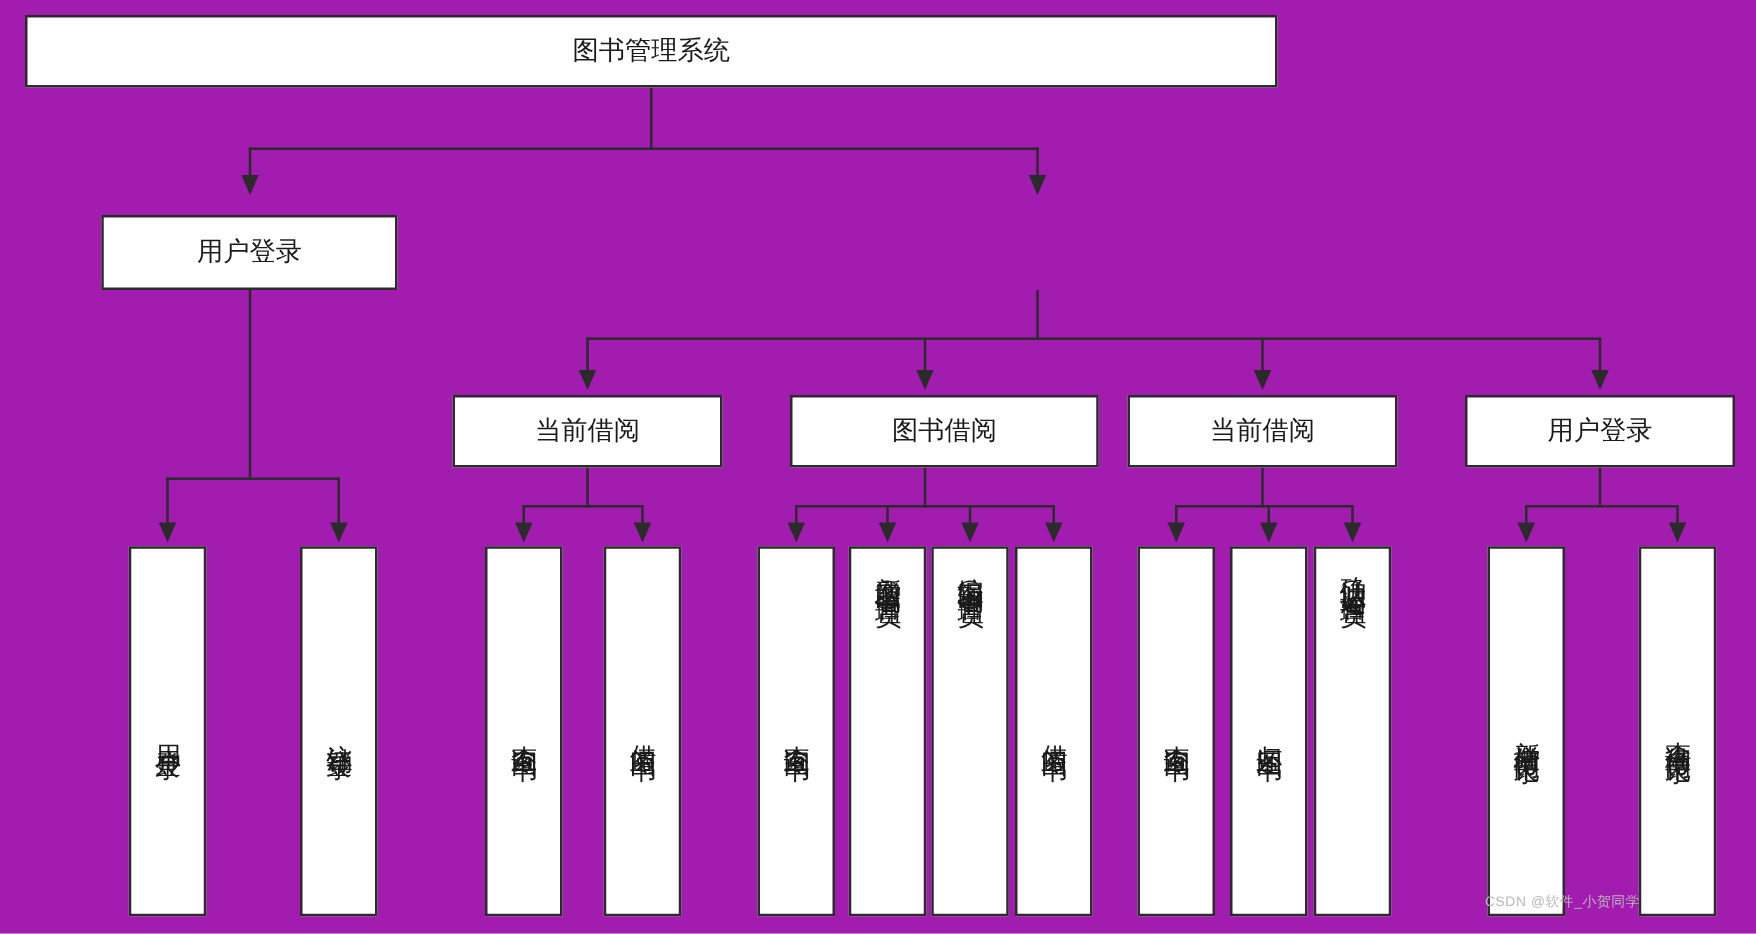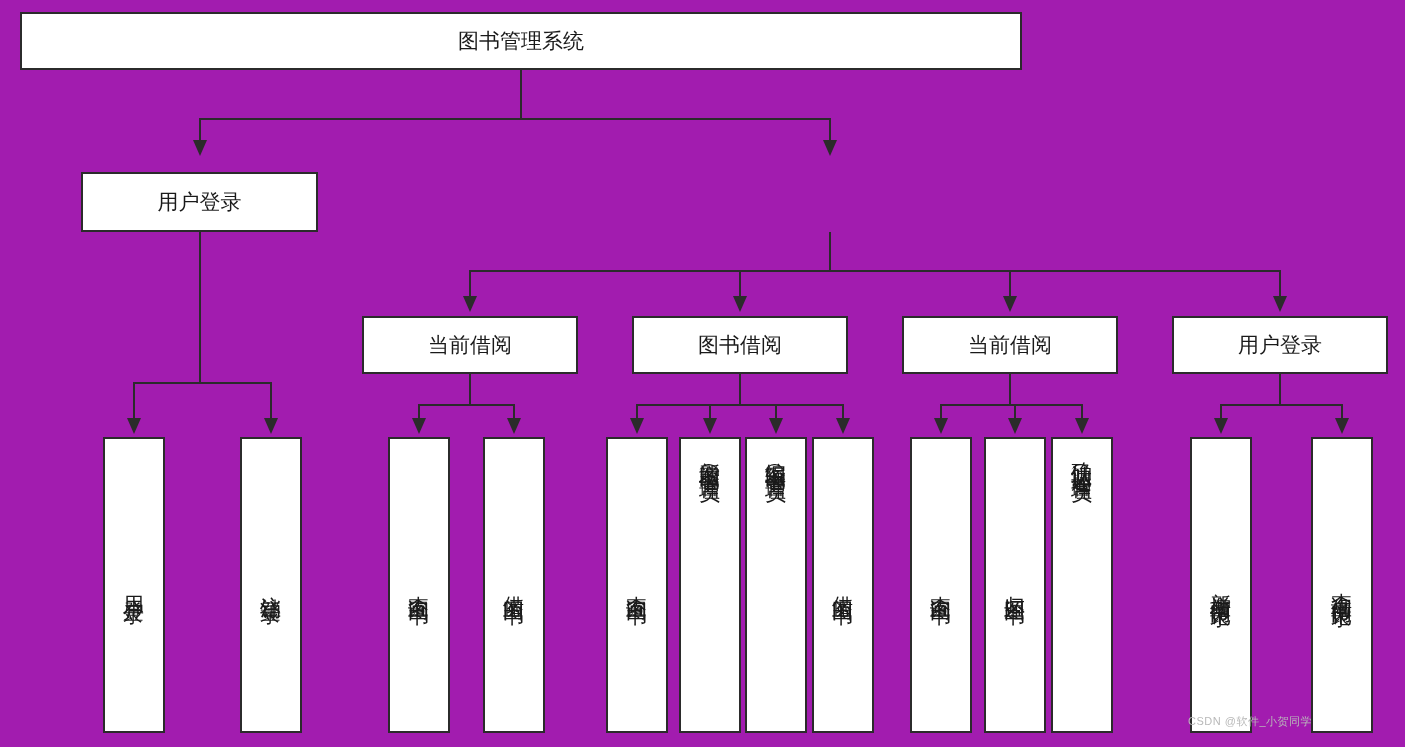--- a/index.html
+++ b/index.html
@@ -156,21 +156,21 @@
     <span class="label">图书管理系统</span>
   </div>
 
   <div class="node horiz" style="left:81px; top:172px; width:237px; height:60px;">
     <span class="label">用户登录</span>
   </div>
 
   <div class="node horiz" style="left:362px; top:316px; width:216px; height:58px;">
     <span class="label">当前借阅</span>
   </div>
-  <div class="node horiz" style="left:632px; top:316px; width:216px; height:58px;">
+  <div class="node horiz" style="left:632px; top:316px; width:247px; height:58px;">
     <span class="label">图书借阅</span>
   </div>
   <div class="node horiz" style="left:902px; top:316px; width:216px; height:58px;">
     <span class="label">当前借阅</span>
   </div>
   <div class="node horiz" style="left:1172px; top:316px; width:216px; height:58px;">
     <span class="label">用户登录</span>
   </div>
 
   <div class="node vert mid" style="left:103px; top:437px; width:62px; height:296px;">

